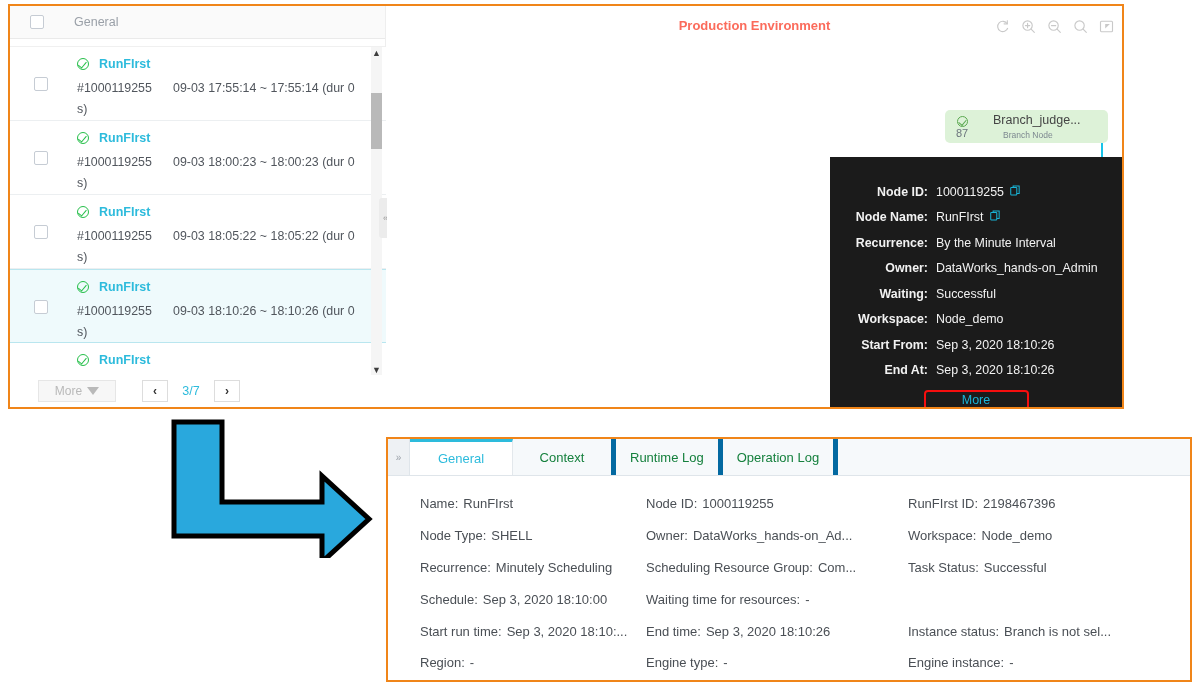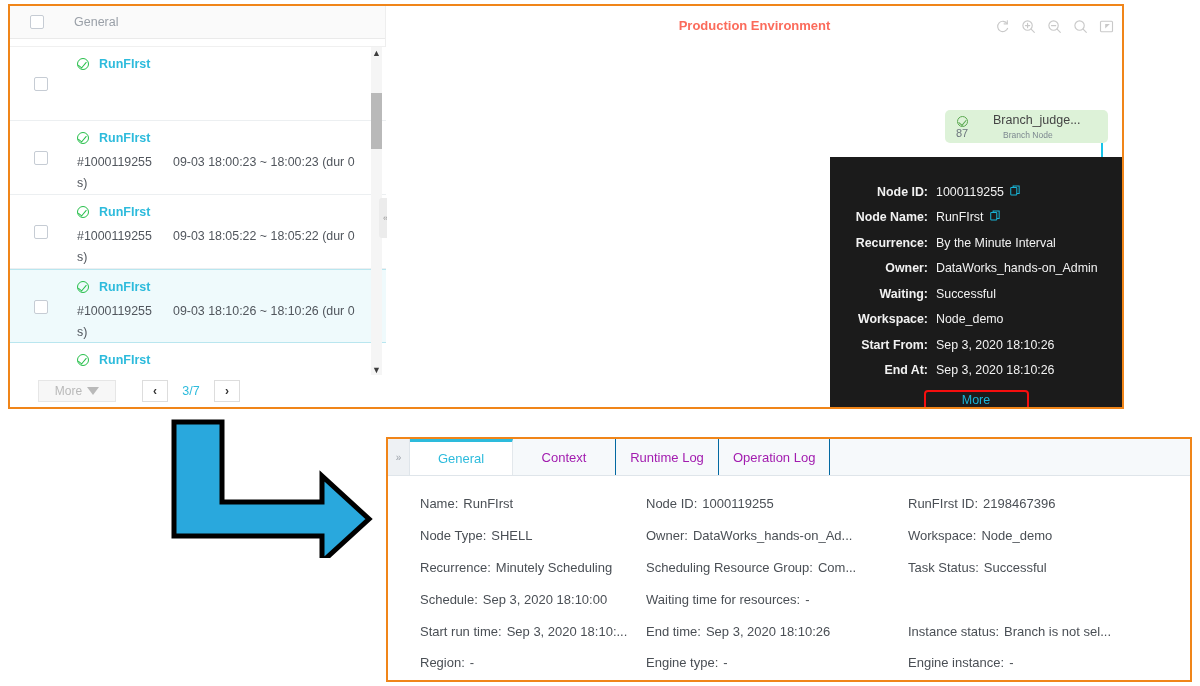--- a/index.html
+++ b/index.html
@@ -287,23 +287,23 @@
     width: 22px;
     background: #eef1f4;
     display: flex; align-items: center; justify-content: center;
     color: #9aa0a8; font-size: 10px;
     border-right: 1px solid #dfe5ea;
   }
   .tab {
     min-width: 103px;
     padding: 0 14px;
     display: flex; align-items: center; justify-content: center;
-    font-size: 13px; color: #a21caf;
+    font-size: 13px; color: #15803d;
     background: #f6f9fb;
-    border-right: 1px solid #0369a1;
+    border-right: 5px solid #0369a1;
   }
   .tab.active {
     background: #ffffff;
     color: #2dbbdc;
     border-top: 3px solid #2dbbdc;
     border-right: 1px solid #e3e8ec;
   }
   #tabbar-filler { flex: 1; background: #f6f9fb; }
 
   #detail-grid {
@@ -336,20 +336,23 @@
       </div>
       <div id="list-subbar"></div>
 
       <div id="list-scroll">
 
         <div class="list-item">
           <span class="cbox li-cb"></span>
           <div class="li-title-row">
             <span class="status-ok"></span>
             <span class="li-name">RunFIrst</span>
+          </div>
+          <div class="li-meta">
+            <span class="li-id">#1000119255</span><span class="li-time">09-03 17:55:14 ~ 17:55:14 (dur 0 s)</span>
           </div>
         </div>
 
         <div class="list-item">
           <span class="cbox li-cb"></span>
           <div class="li-title-row">
             <span class="status-ok"></span>
             <span class="li-name">RunFIrst</span>
           </div>
           <div class="li-meta">

